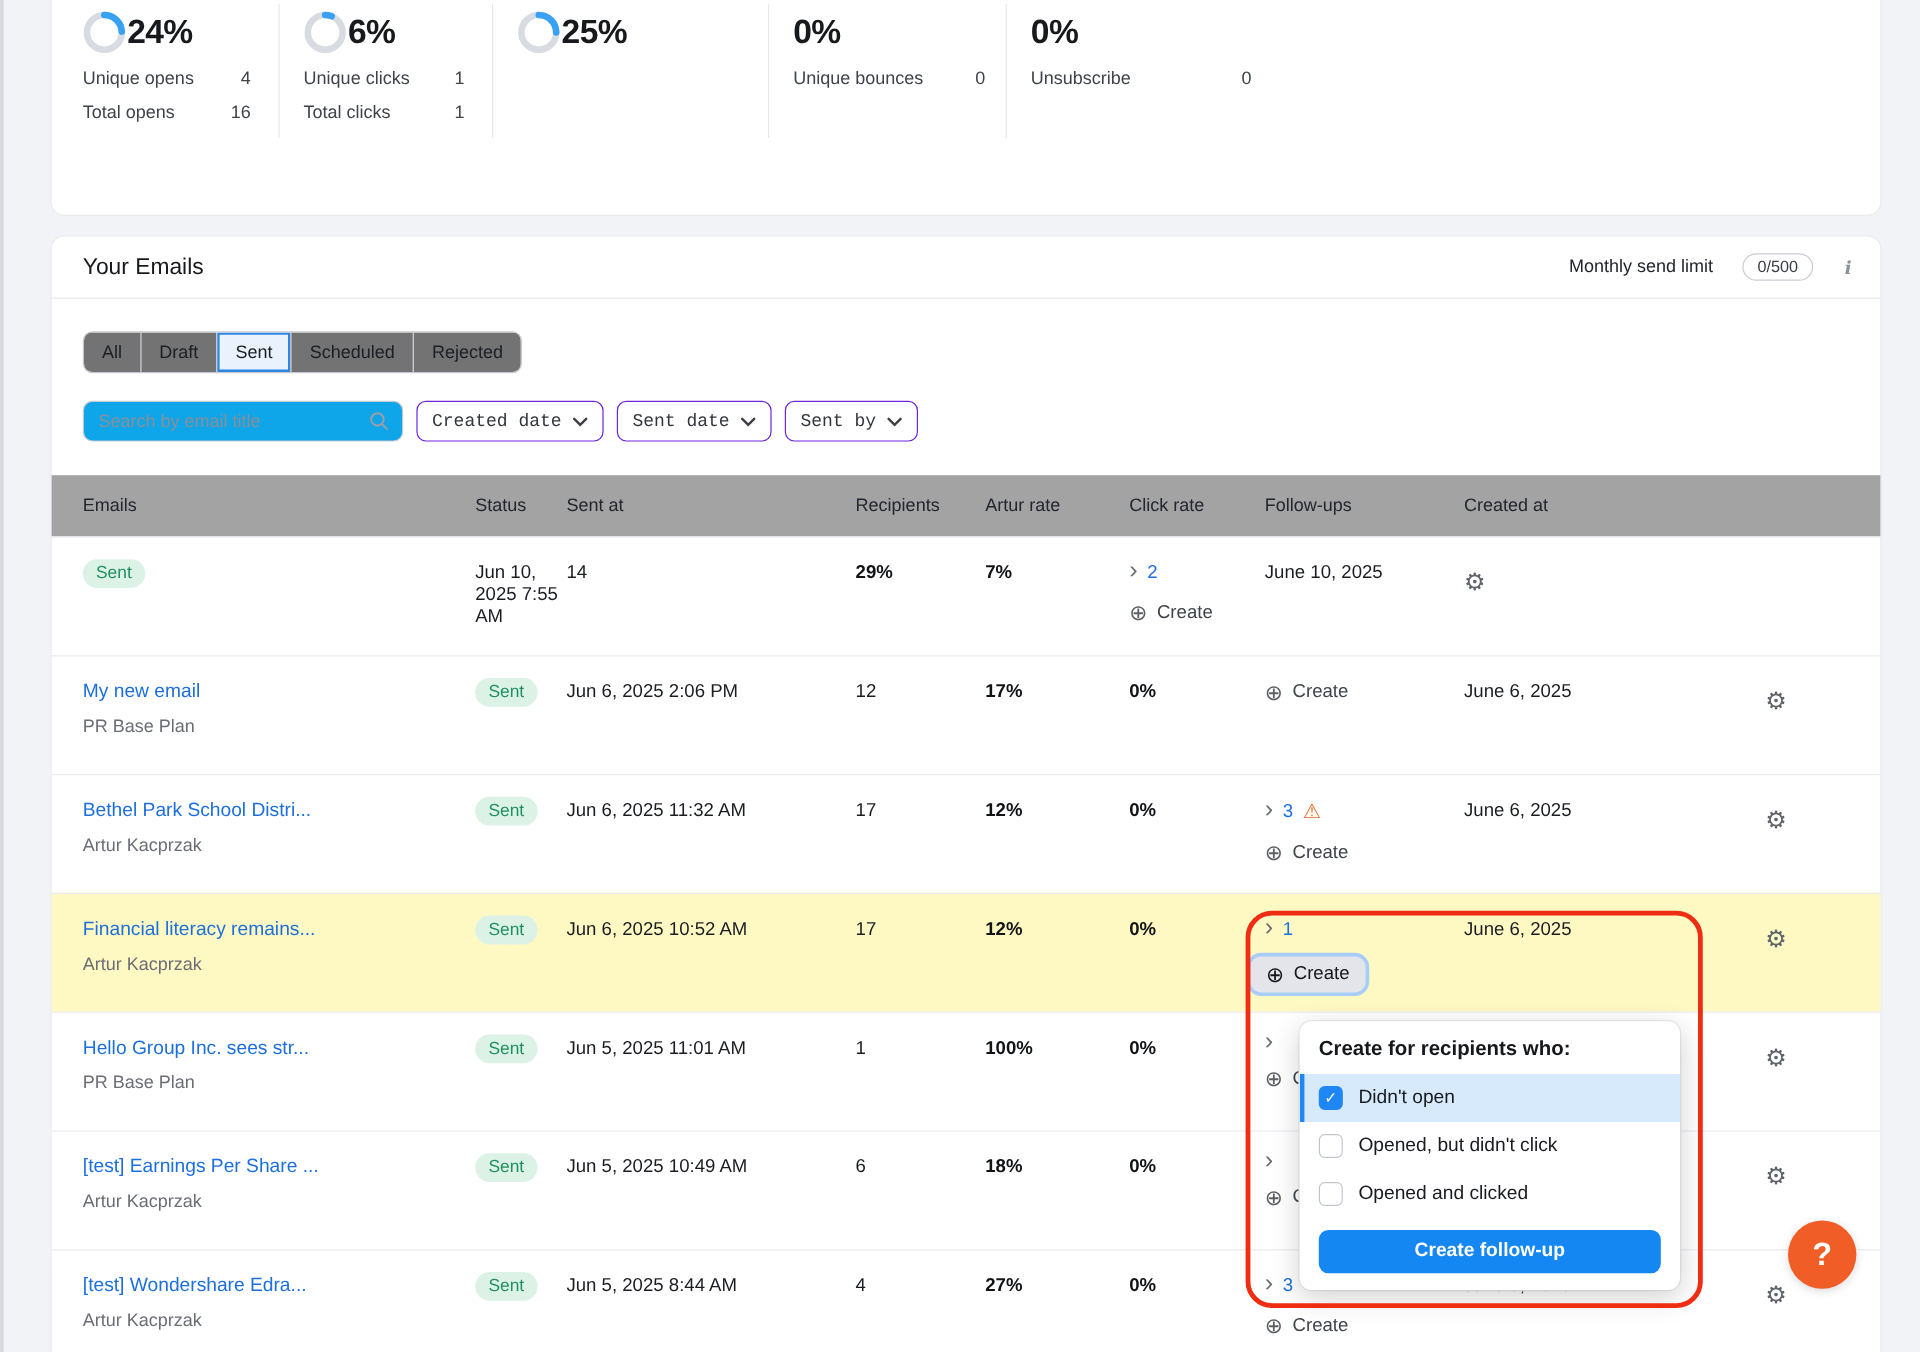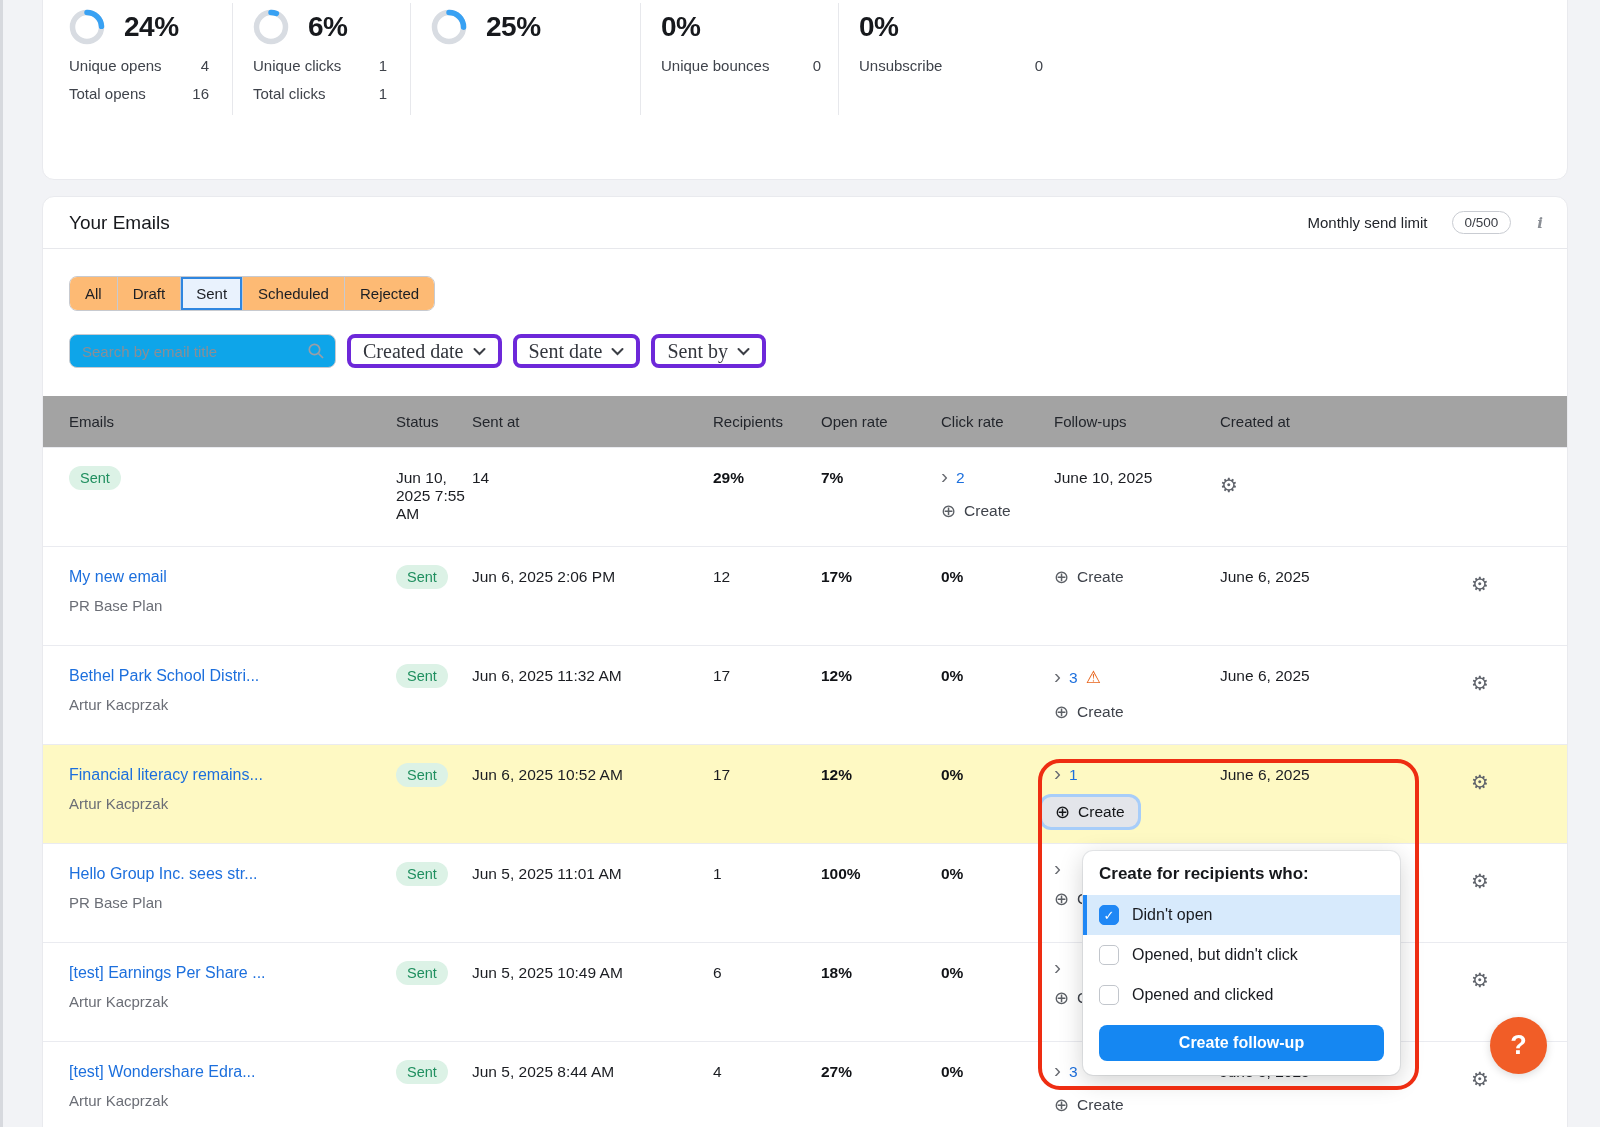--- a/index.html
+++ b/index.html
@@ -16,21 +16,21 @@
   .card-emails { top:196px; height:1010px; }
 
   
   .metrics-row { display:flex; height:112px; }
   .metric { padding:4px 10px 0 20px; }
   .metric:first-child { padding-left:26px; }
   .metric:not(:last-child){ border-right:1px solid #e7e8ec; }
   .metric:nth-child(1){ width:190px; } .metric:nth-child(2){ width:178px; }
   .metric:nth-child(3){ width:230px; } .metric:nth-child(4){ width:198px; }
   .metric:nth-child(5){ flex:1; }
-  .metric-head { display:flex; align-items:center; gap:19px; height:40px; }
+  .metric-head { display:flex; align-items:center; gap:1px; height:40px; }
   .metric-pct { font-size:28px; font-weight:700; letter-spacing:-.5px; color:#17191d; }
   .metric-rows { margin-top:10px; }
   .metric-kv { display:flex; justify-content:space-between; font-size:15px;
                color:#3f434b; margin-bottom:11px; }
   .metric:nth-child(1) .metric-kv { width:140px; }
   .metric:nth-child(2) .metric-kv { width:134px; }
   .metric:nth-child(4) .metric-kv { width:160px; }
   .metric:nth-child(5) .metric-kv { width:184px; }
 
   
@@ -50,36 +50,36 @@
   .limit-label { font-size:15px; color:#22252b; }
   .limit-pill { font-size:13.5px; color:#3a3d44; border:1px solid #c9ccd2;
                 border-radius:999px; padding:3px 12px; }
   .info-i { font-size:15px; color:#8a8e95; font-family:"DejaVu Serif",serif;
             font-style:italic; font-weight:700; padding:0 2px; cursor:pointer; }
 
   
   .tabs { display:inline-flex; margin:27px 0 0 26px; border:1px solid #c7cad0;
           border-radius:8px; overflow:hidden; background:#fff; }
   .tab { padding:0 15px; height:33px; display:flex; align-items:center;
-         font-size:15px; color:#1b1e24; background:#fdba74; border:none;
+         font-size:15px; color:#1b1e24; background:#737373; border:none;
          border-left:1px solid #c7cad0; cursor:pointer;
          font-family:inherit; }
   .tab:first-child { border-left:none; }
   .tab.selected { background:#e9f2fd; box-shadow:inset 0 0 0 2px #2e86e0; }
 
   
   .filters { display:flex; gap:11px; margin:23px 0 0 26px; }
   .search-box { width:267px; height:34px; border:1px solid #c7cad0; border-radius:8px;
                 display:flex; align-items:center; padding:0 10px 0 12px; background:#0ea5e9; }
   .search-box input { border:none; outline:none; flex:1; font-size:15px;
                       font-family:inherit; color:#3a3d44; background:transparent; }
   .search-box input::placeholder { color:#8a8e96; }
-  .dropdown { height:34px; border:4px solid #6d28d9; border-radius:8px; background:#fff;
+  .dropdown { height:34px; border:1px solid #6d28d9; border-radius:8px; background:#fff;
               display:flex; align-items:center; gap:9px; padding:0 12px;
-              font-size:20px; color:#33363d; cursor:pointer; font-family:Liberation Serif, serif; }
+              font-size:15px; color:#33363d; cursor:pointer; font-family:Liberation Mono, monospace; }
 
   
   .tbl-grid { display:grid;
       grid-template-columns:327px 76px 241px 108px 120px 113px 166px 251px 56px;
       padding-left:26px; align-items:start; }
   .tbl-head { margin-top:28px; background:#a3a3a3; height:51px; align-items:center; }
   .th { font-size:15px; color:#23262c; }
   .tbl-row { min-height:99px; border-top:1px solid #eaebf0; padding-top:21px;
              position:relative; }
   .tbl-row.highlight { background:#fef9c3; }
@@ -270,21 +270,21 @@
           </svg>
         </span>
       </button>
     </div>
 
   <div class="tbl-grid tbl-head">
       <div class="th">Emails</div>
       <div class="th">Status</div>
       <div class="th">Sent at</div>
       <div class="th">Recipients</div>
-      <div class="th">Open rate</div>
+      <div class="th">Artur rate</div>
       <div class="th">Click rate</div>
       <div class="th">Follow-ups</div>
       <div class="th">Created at</div>
       <div class="th"></div>
     </div>
   <div>
       <div class="tbl-grid tbl-row">
         <div><span class="badge-sent">Sent</span></div>
         <div class="cell-plain">Jun 10, 2025 7:55 AM</div>
         <div class="cell-num">14</div>

